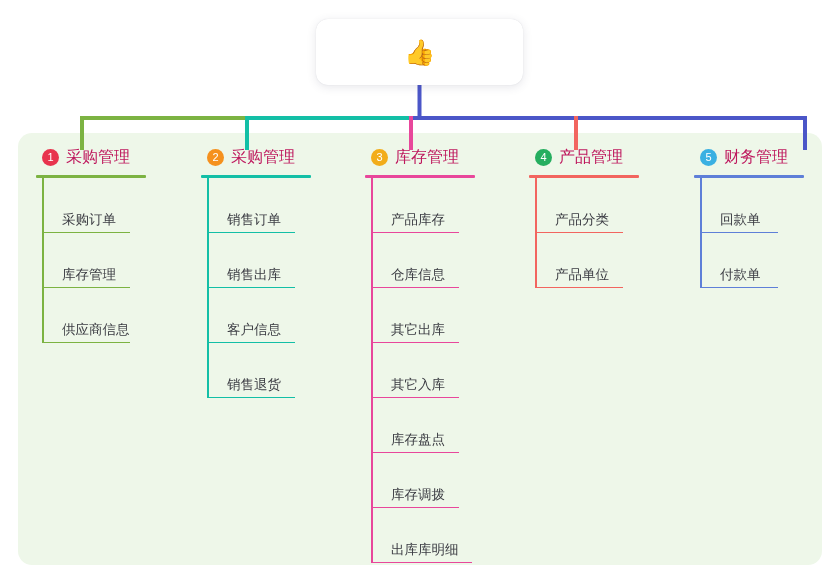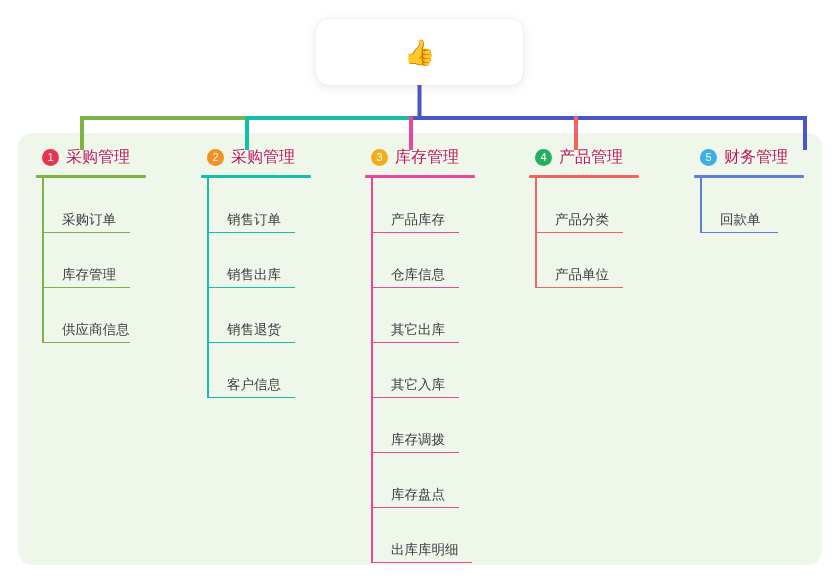--- a/index.html
+++ b/index.html
@@ -197,25 +197,25 @@
         <div class="spine" style="background: rgb(19, 191, 166);"></div>
         <div class="item">
           <span class="item-label">销售订单</span>
           <span class="item-rule" style="width: 88px; background: rgb(19, 191, 166);"></span>
         </div>
         <div class="item">
           <span class="item-label">销售出库</span>
           <span class="item-rule" style="width: 88px; background: rgb(19, 191, 166);"></span>
         </div>
         <div class="item">
+          <span class="item-label">客户信息</span>
+          <span class="item-rule" style="width: 88px; background: rgb(19, 191, 166);"></span>
+        </div>
+        <div class="item">
           <span class="item-label">销售退货</span>
-          <span class="item-rule" style="width: 88px; background: rgb(19, 191, 166);"></span>
-        </div>
-        <div class="item">
-          <span class="item-label">客户信息</span>
           <span class="item-rule" style="width: 88px; background: rgb(19, 191, 166);"></span>
         </div>
       </div>
     </div>
   <div class="branch" id="branch-2">
       <div class="branch-head">
         <span class="badge" style="background: rgb(242, 173, 27);">3</span>
         <span class="branch-title">库存管理</span>
       </div>
       <div class="head-rule" style="width: 110px; background: rgb(232, 71, 155);"></div>
@@ -231,25 +231,25 @@
         </div>
         <div class="item">
           <span class="item-label">其它出库</span>
           <span class="item-rule" style="width: 88px; background: rgb(232, 71, 155);"></span>
         </div>
         <div class="item">
           <span class="item-label">其它入库</span>
           <span class="item-rule" style="width: 88px; background: rgb(232, 71, 155);"></span>
         </div>
         <div class="item">
+          <span class="item-label">库存盘点</span>
+          <span class="item-rule" style="width: 88px; background: rgb(232, 71, 155);"></span>
+        </div>
+        <div class="item">
           <span class="item-label">库存调拨</span>
-          <span class="item-rule" style="width: 88px; background: rgb(232, 71, 155);"></span>
-        </div>
-        <div class="item">
-          <span class="item-label">库存盘点</span>
           <span class="item-rule" style="width: 88px; background: rgb(232, 71, 155);"></span>
         </div>
         <div class="item">
           <span class="item-label">出库库明细</span>
           <span class="item-rule" style="width: 101px; background: rgb(232, 71, 155);"></span>
         </div>
       </div>
     </div>
   <div class="branch" id="branch-3">
       <div class="branch-head">
@@ -274,16 +274,20 @@
         <span class="badge" style="background: rgb(58, 176, 226);">5</span>
         <span class="branch-title">财务管理</span>
       </div>
       <div class="head-rule" style="width: 110px; background: rgb(94, 127, 216);"></div>
       <div class="items">
         <div class="spine" style="background: rgb(94, 127, 216);"></div>
         <div class="item">
           <span class="item-label">回款单</span>
           <span class="item-rule" style="width: 78px; background: rgb(94, 127, 216);"></span>
         </div>
+        <div class="item">
+          <span class="item-label">付款单</span>
+          <span class="item-rule" style="width: 78px; background: rgb(94, 127, 216);"></span>
+        </div>
       </div>
     </div>
 
 </div>
 
 </body></html>

